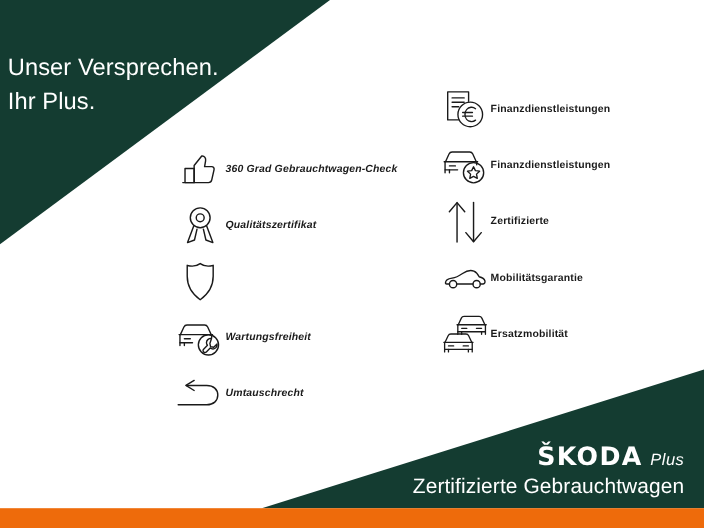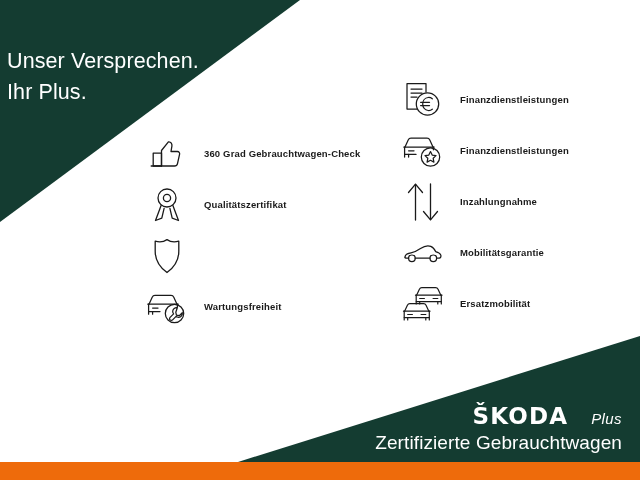--- a/index.html
+++ b/index.html
@@ -41,21 +41,21 @@
     line-height: 31px;
     letter-spacing: 0.1px;
     margin-top: 32px;
   }
   .headline-line { display: block; white-space: nowrap; }
 
   
   .col {
     position: absolute;
   }
-  .col-left  { left: 144px; top: 128px; }
+  .col-left  { left: 159px; top: 128px; font-style: italic; }
   .col-right { left: 400px; top: 74px; }
 
   .feature {
     position: relative;
     height: 51px;
     display: flex;
     align-items: center;
   }
   .feature-icon {
     width: 46px;
@@ -63,41 +63,40 @@
     flex: 0 0 46px;
     display: flex;
     align-items: center;
     justify-content: center;
   }
   .feature-icon svg {
     display: block;
     overflow: visible;
   }
   .feature-label {
-    margin-left: 14px;
     font-size: 9.5px;
     font-weight: 700;
     color: #1a1a1a;
     letter-spacing: 0.15px;
     white-space: nowrap;
   }
 
   
   .brand {
     position: absolute;
     right: 18px;
     bottom: 28px;
     text-align: right;
     color: #ffffff;
   }
   .brand-top {
     display: flex;
     align-items: baseline;
     justify-content: flex-end;
-    gap: 23px;
+    gap: 7px;
   }
   .brand-wordmark {
     font-size: 23px;
     font-weight: 700;
     letter-spacing: 1.2px;
     line-height: 1;
     font-family: "DejaVu Sans", sans-serif;
   }
   .brand-plus {
     font-size: 15px;
@@ -181,20 +180,29 @@
           <circle cx="28.5" cy="23.5" r="9.2"></circle>
           <path d="M31.3 17.7 C29 17.3 26.8 19 26.7 21.3 C26.65 22.35 27 23.2 27.6 23.9
                    L24.1 27.4 C23.4 28.1 23.4 29.2 24.1 29.9 C24.8 30.6 25.9 30.6 26.6 29.9
                    L30.1 26.4 C30.8 27 31.65 27.35 32.7 27.3 C35 27.2 36.7 25 36.3 22.7
                    L33.3 25.7 L30.4 25.1 L29.8 22.2 Z"></path>
         </svg>
       </span>
       <span class="feature-label">Wartungsfreiheit</span>
     </div>
 
+    <div class="feature">
+      <span class="feature-icon">
+        <svg width="42" height="26" viewBox="0 0 42 26" fill="none" stroke="#1a1a1a" stroke-width="1.3" stroke-linejoin="round" stroke-linecap="round">
+          <path d="M1 23 L27 23 C33 23 37 19.5 37 14.2 C37 8.9 33 5.4 27 5.4 L8.5 5.4"></path>
+          <polyline points="15.5,0.8 8,5.4 15.5,10"></polyline>
+        </svg>
+      </span>
+      <span class="feature-label">Umtauschrecht</span>
+    </div>
 
   </div>
 
   <div class="col col-right">
 
     <div class="feature">
       <span class="feature-icon">
         <svg width="38" height="36" viewBox="0 0 38 36" fill="none" stroke="#1a1a1a" stroke-width="1.25" stroke-linejoin="round" stroke-linecap="round">
           <path d="M3 1.5 L22 1.5 L22 10 M3 1.5 L3 27 L13 27"></path>
           <line x1="7" y1="7" x2="18" y2="7"></line>
@@ -231,21 +239,21 @@
 
     <div class="feature">
       <span class="feature-icon">
         <svg width="34" height="40" viewBox="0 0 34 40" fill="none" stroke="#1a1a1a" stroke-width="1.3" stroke-linejoin="round" stroke-linecap="round">
           <line x1="9.5" y1="38" x2="9.5" y2="2.5"></line>
           <polyline points="2.5,10.5 9.5,2.2 16.5,10.5"></polyline>
           <line x1="24.5" y1="2" x2="24.5" y2="37.5"></line>
           <polyline points="17.5,29.5 24.5,37.8 31.5,29.5"></polyline>
         </svg>
       </span>
-      <span class="feature-label">Inzahlungnahme</span>
+      <span class="feature-label">Zertifizierte</span>
     </div>
 
     <div class="feature">
       <span class="feature-icon">
         <svg width="40" height="22" viewBox="0 0 40 22" fill="none" stroke="#1a1a1a" stroke-width="1.25" stroke-linejoin="round" stroke-linecap="round">
           <path d="M2 15.2 C2 12.6 4.5 11.4 8 10.9 C12 10.3 14.6 8.6 17.5 6.6
                    C21 4.2 24.5 3.2 27.8 4.4 C30.2 5.3 31.6 7.4 32.6 9.6
                    C34.8 10.2 37.2 11.1 37.8 13.2 C38.2 14.6 37.6 16 36.2 16.2
                    L33.6 16.2"></path>
           <path d="M5.6 16.2 L3 16.2 C2.3 16.2 2 15.8 2 15.2"></path>

